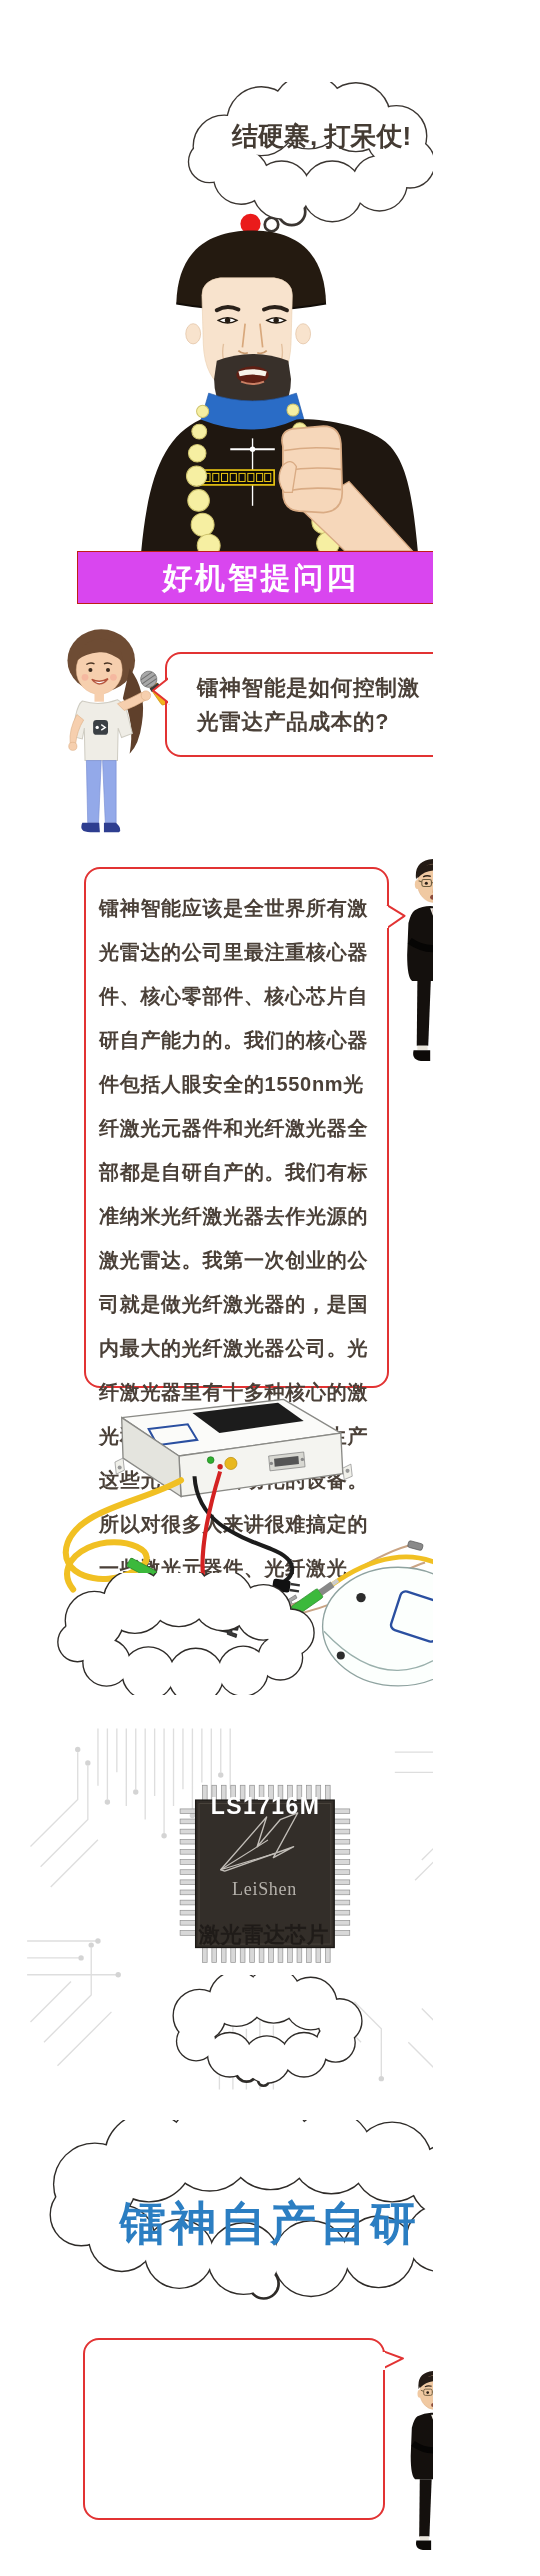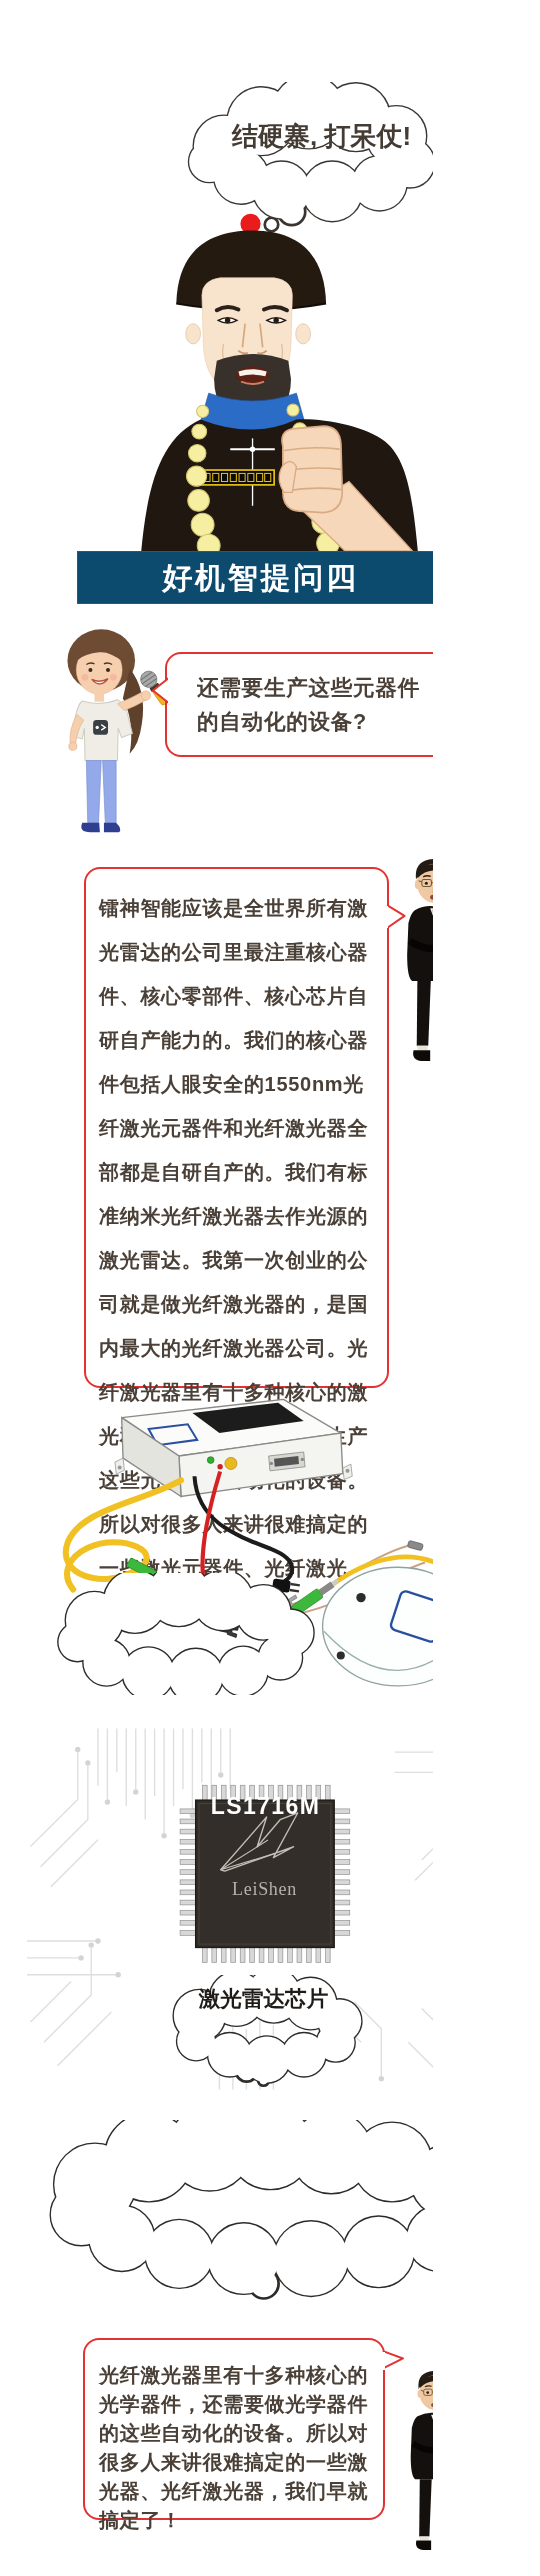--- a/index.html
+++ b/index.html
@@ -5,21 +5,21 @@
   html,body{margin:0;padding:0;background:#ffffff;}
   #canvas{position:relative;width:433px;height:2576px;background:#ffffff;overflow:hidden;
           font-family:"Liberation Sans","DejaVu Sans",sans-serif;}
   .abs{position:absolute;}
   
   .cloud-label{font-weight:700;color:#2e2a26;text-align:center;}
   
   .red-bubble{position:absolute;background:#fff;border:2px solid #e23333;border-radius:16px;box-sizing:border-box;}
   .bubble-text{position:absolute;font-weight:700;color:#4a4038;letter-spacing:0.7px;}
   
-  .banner{position:absolute;background:#0c4a6e;border:1.4px solid #bf1f17;text-align:center;
+  .banner{position:absolute;background:#d946ef;border:1.4px solid #bf1f17;text-align:center;
           color:#ffffff;font-weight:700;letter-spacing:2.7px;}
   
   .chip-brand{position:absolute;text-align:center;color:#b5b1ab;font-weight:400;letter-spacing:0.7px;}
   .chip-model{position:absolute;text-align:center;color:#ffffff;font-weight:700;letter-spacing:1.4px;}
   .slogan{position:absolute;text-align:center;font-weight:700;color:#2b7ec2;letter-spacing:4px;}
   svg{display:block;}
 </style>
 </head>
 <body>
 
@@ -166,21 +166,21 @@
     <path d="M60,196 L80,196 L80,288 L64,288 Z" fill="#93a9e9" stroke="#7b90d4"></path>
     <path d="M30,288 Q24,302 42,302 L56,302 L55,288 Z" fill="#2e3e90"></path>
     <path d="M62,288 L62,302 L84,302 Q90,298 80,288 Z" fill="#2e3e90"></path>
   </svg>
 
   <div class="red-bubble" style="left:165px;top:652px;width:292px;height:105px;"></div>
   <svg class="abs" style="left:151px;top:675px;" width="20" height="31" viewBox="0 0 30 46">
     <path d="M28,3 L3,23 L28,43" fill="#ffffff" stroke="#e23333" stroke-width="3" stroke-linejoin="round"></path>
   </svg>
   <div class="abs" style="left:168px;top:676px;width:6.8px;height:28px;background:#fff;"></div>
-  <div class="bubble-text" style="left:197px;top:671px;width:233px;font-size:21.6px;line-height:34px;">还需要生产这些元器件的自动化的设备?</div>
+  <div class="bubble-text" style="left:197px;top:671px;width:233px;font-size:21.6px;line-height:34px;">镭神智能是如何控制激光雷达产品成本的?</div>
 
   <div class="red-bubble" style="left:84px;top:867px;width:305px;height:521px;"></div>
   <svg class="abs" style="left:385px;top:903px;" width="21.6" height="27" viewBox="0 0 32 40">
     <path d="M3,3 L29,19 L3,37" fill="#ffffff" stroke="#e23333" stroke-width="3" stroke-linejoin="round"></path>
   </svg>
   <div class="abs" style="left:382px;top:906px;width:6px;height:21.6px;background:#fff;"></div>
   <div class="bubble-text" style="left:99px;top:886px;width:275px;font-size:20px;line-height:44px;">镭神智能应该是全世界所有激光雷达的公司里最注重核心器件、核心零部件、核心芯片自研自产能力的。我们的核心器件包括人眼安全的1550nm光纤激光元器件和光纤激光器全部都是自研自产的。我们有标准纳米光纤激光器去作光源的激光雷达。我第一次创业的公司就是做光纤激光器的，是国内最大的光纤激光器公司。光纤激光器里有十多种核心的激光和光学元器件，还需要生产这些元器件的自动化的设备。所以对很多人来讲很难搞定的一些激光元器件、光纤激光器，我们早就搞定了！</div>
 
   <svg width="0" height="0" style="position:absolute;">
     <defs>
@@ -449,21 +449,21 @@
         <circle cx="170" cy="30" r="40"></circle>
       <circle cx="225" cy="42" r="38"></circle>
         <circle cx="268" cy="68" r="32"></circle>
         <circle cx="262" cy="100" r="28"></circle>
       <circle cx="215" cy="118" r="32"></circle>
         <circle cx="160" cy="125" r="34"></circle>
         <circle cx="105" cy="118" r="32"></circle>
       <circle cx="55" cy="98" r="28"></circle>
     </g>
   </svg>
-  <div class="abs cloud-label" style="left:189px;top:1984px;width:149px;font-size:21.6px;color:#1f1b18;">激光雷达芯片</div>
+  <div class="abs cloud-label" style="left:189px;top:1920px;width:149px;font-size:21.6px;color:#1f1b18;">激光雷达芯片</div>
 
   <svg class="abs" style="left:34px;top:2120px;" width="473" height="186" viewBox="0 0 700 275">
     <g stroke="#2e2b28" stroke-width="4" fill="#ffffff">
       <circle cx="90" cy="95" r="60"></circle>
         <circle cx="170" cy="55" r="65"></circle>
         <circle cx="260" cy="42" r="62"></circle>
       <circle cx="350" cy="40" r="62"></circle>
         <circle cx="440" cy="48" r="60"></circle>
         <circle cx="530" cy="62" r="58"></circle>
       <circle cx="610" cy="90" r="52"></circle>
@@ -488,26 +488,26 @@
         <circle cx="650" cy="130" r="45"></circle>
         <circle cx="600" cy="175" r="48"></circle>
       <circle cx="510" cy="195" r="52"></circle>
         <circle cx="410" cy="205" r="55"></circle>
         <circle cx="310" cy="205" r="52"></circle>
       <circle cx="215" cy="198" r="50"></circle>
         <circle cx="130" cy="175" r="48"></circle>
         <circle cx="70" cy="140" r="45"></circle>
     </g>
   </svg>
+  <div class="slogan" style="left:74px;top:2193px;width:392px;font-size:46px;">镭神自产自研</div>
 
   <div class="red-bubble" style="left:83px;top:2338px;width:302px;height:182px;"></div>
   <svg class="abs" style="left:381px;top:2349px;" width="24" height="21.6" viewBox="0 0 36 32">
     <path d="M3,3 L33,14 L3,29" fill="#ffffff" stroke="#e23333" stroke-width="3" stroke-linejoin="round"></path>
   </svg>
   <div class="abs" style="left:379px;top:2352px;width:6px;height:17.6px;background:#fff;"></div>
-  <div class="bubble-text" style="left:99px;top:2361px;width:275px;font-size:20px;line-height:29px;">光纤激光器里有十多种核心的光学器件，还需要做光学器件的这些自动化的设备。所以对很多人来讲很难搞定的一些激光器、光纤激光器，我们早就搞定了！</div>
 
   <svg class="abs" style="left:406px;top:2371px;" width="57" height="187" viewBox="0 0 100 330">
       <use href="#boss-man"></use>
     </svg>
 
 </div>
 
 
 </body></html>

